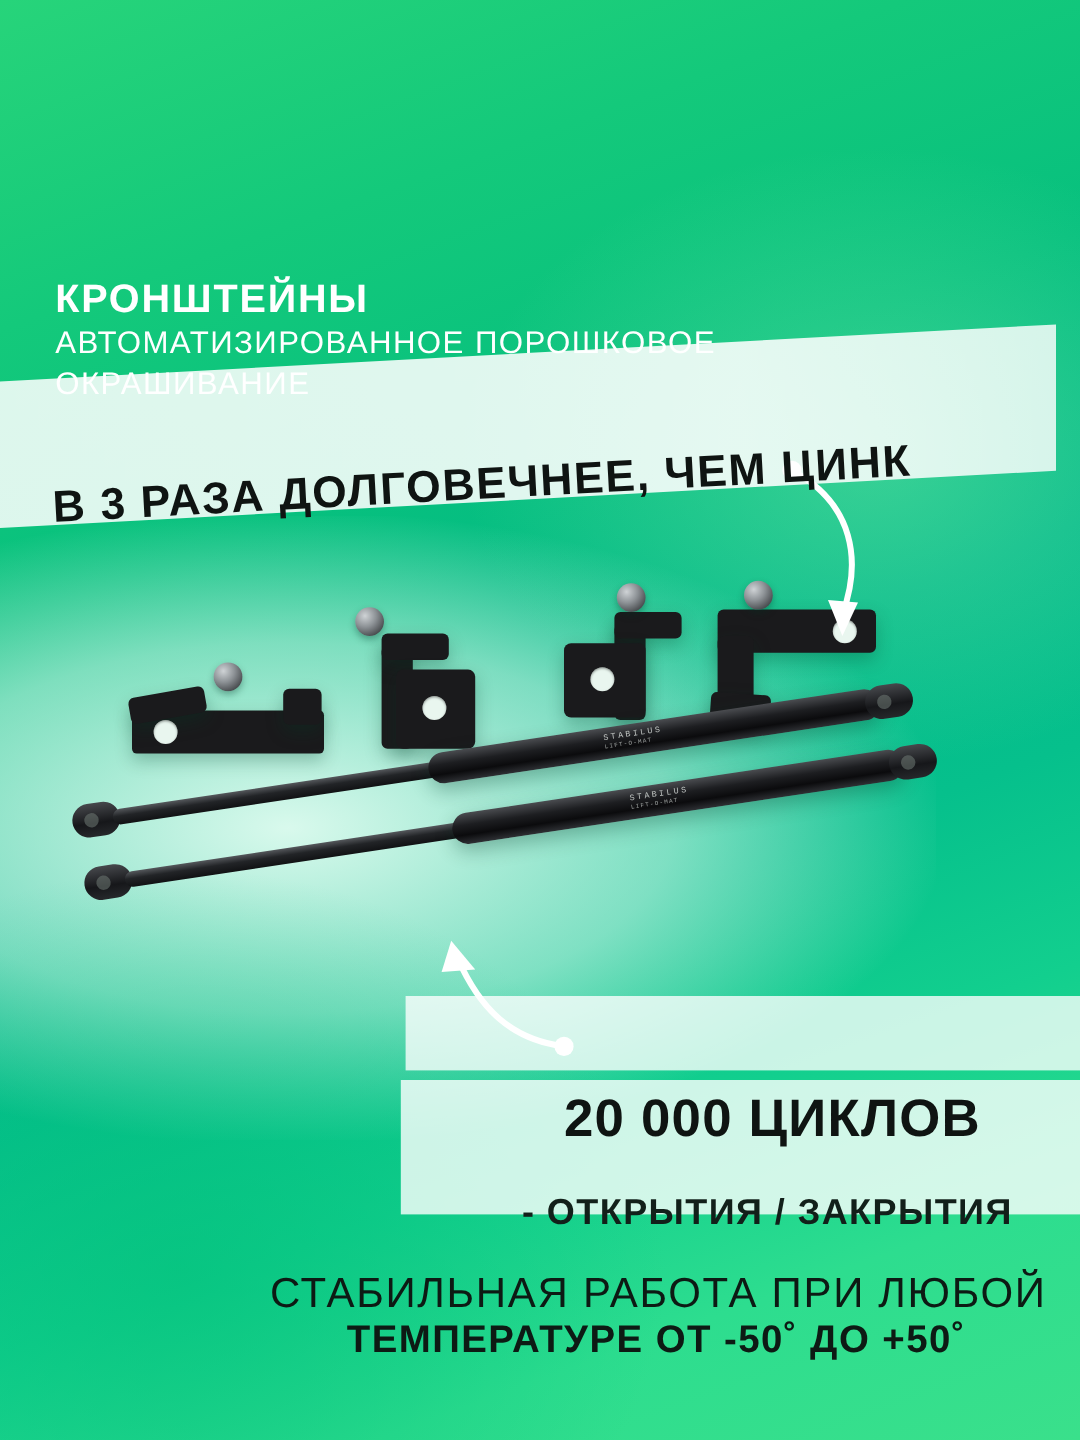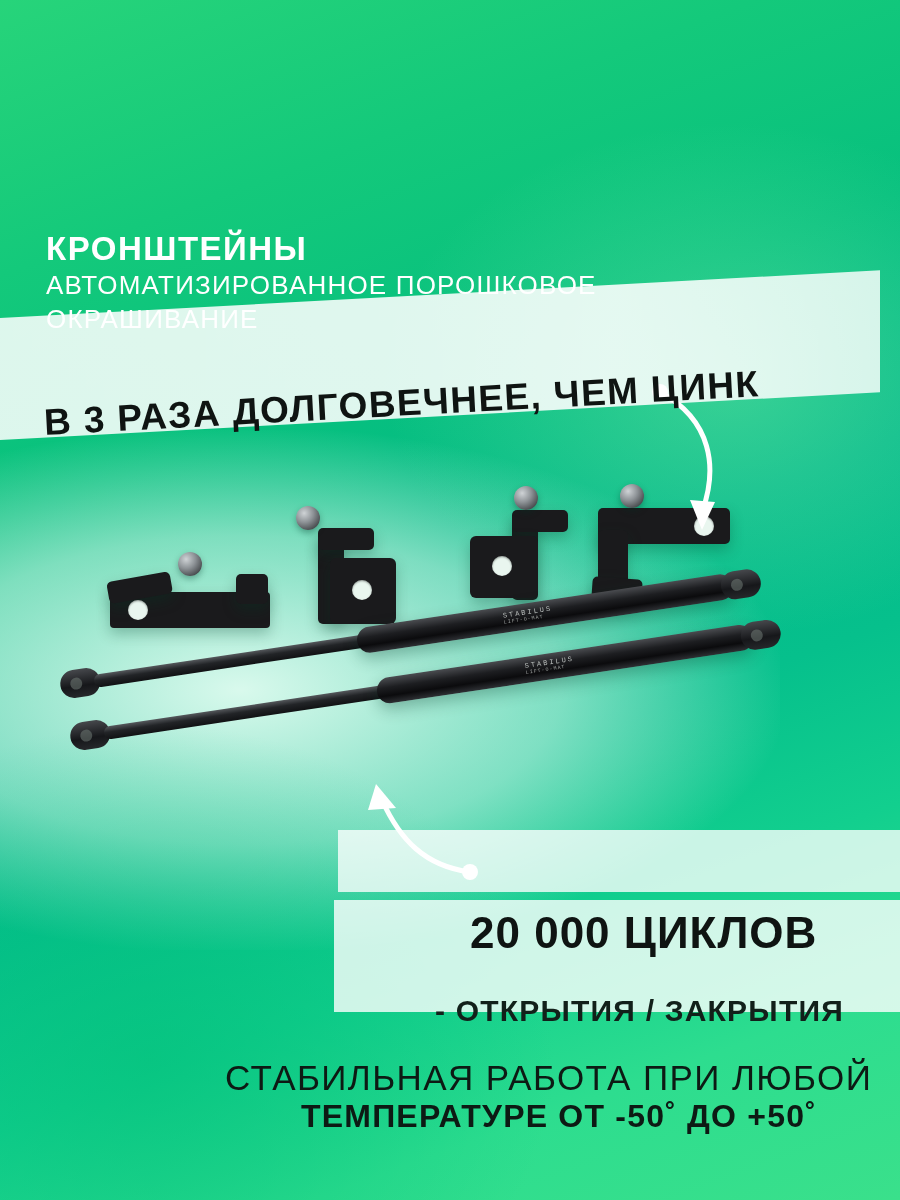--- a/index.html
+++ b/index.html
@@ -175,21 +175,20 @@
   }
   .bottom-line2 {
     position: absolute;
     left: 289px;
     top: 1098px;
     color: #0d1a14;
     font-size: 32px;
     font-weight: bold;
     letter-spacing: 1.2px;
     white-space: nowrap;
-    margin-left: 12px;
   }
 
   
   .product-stage {
     position: absolute;
     left: 0;
     top: 470px;
     width: 900px;
     height: 430px;
   }

